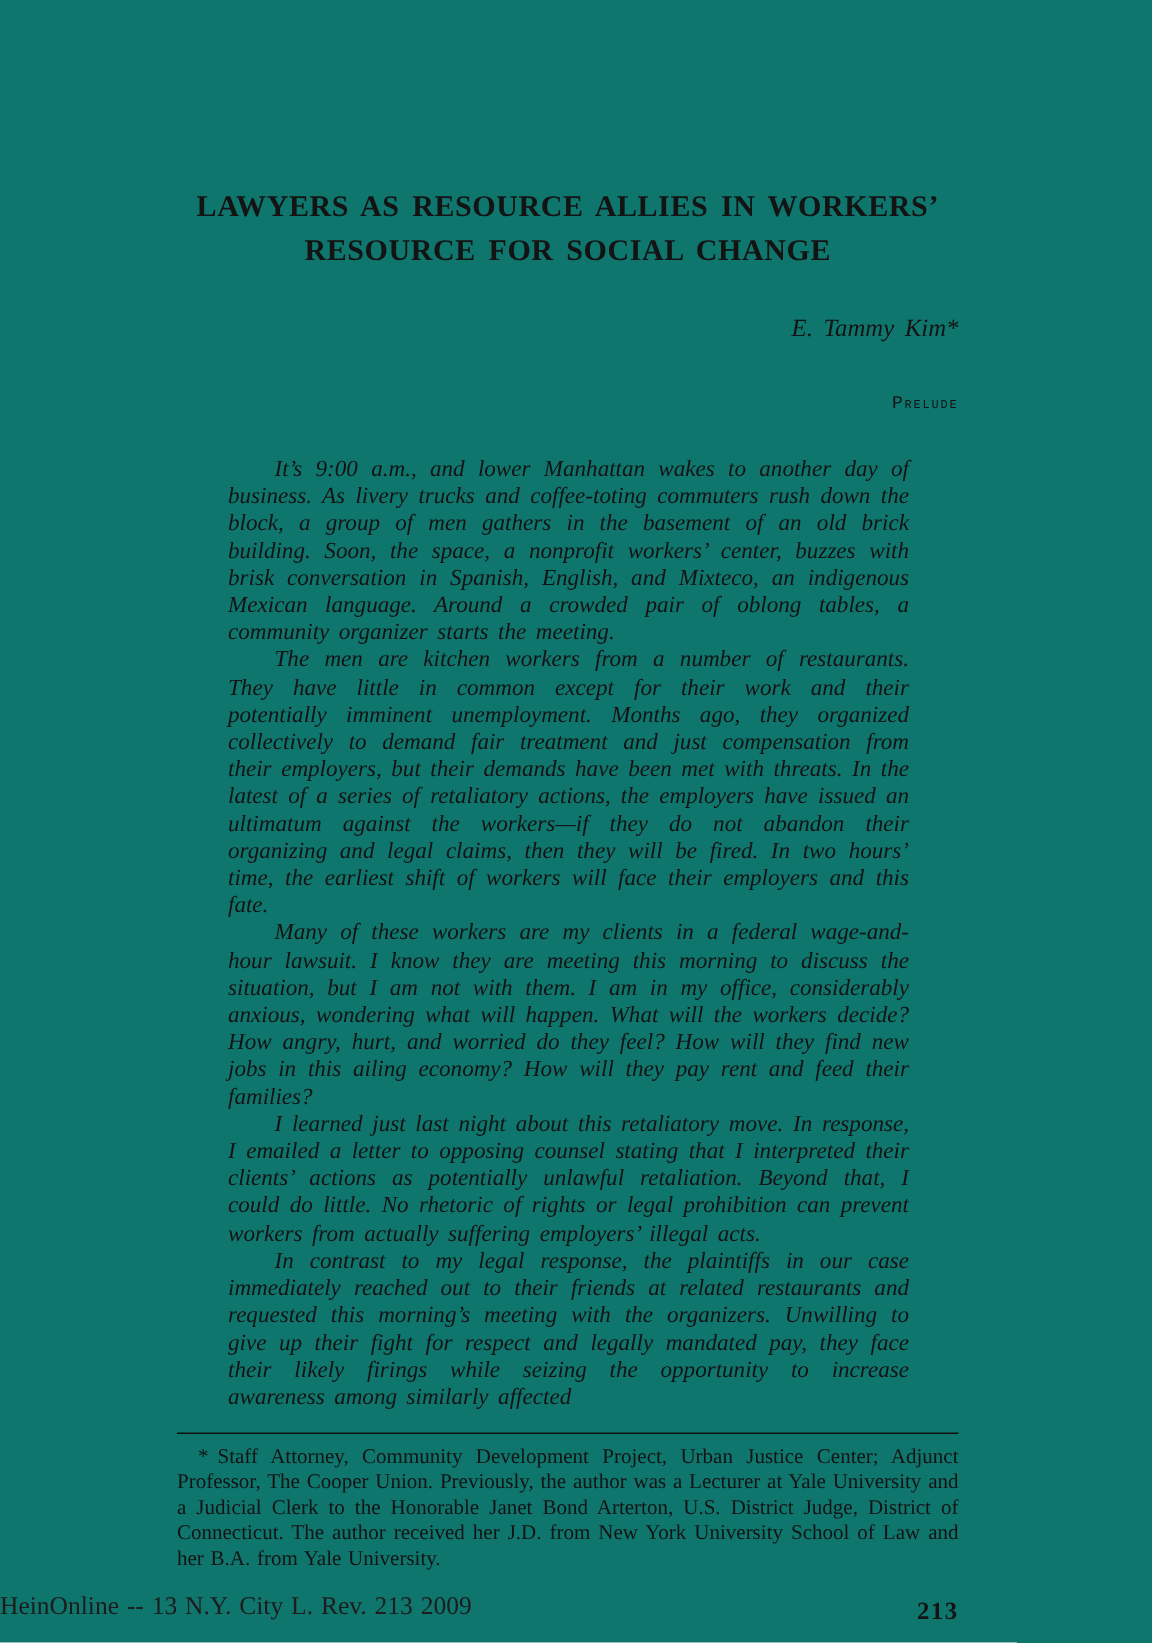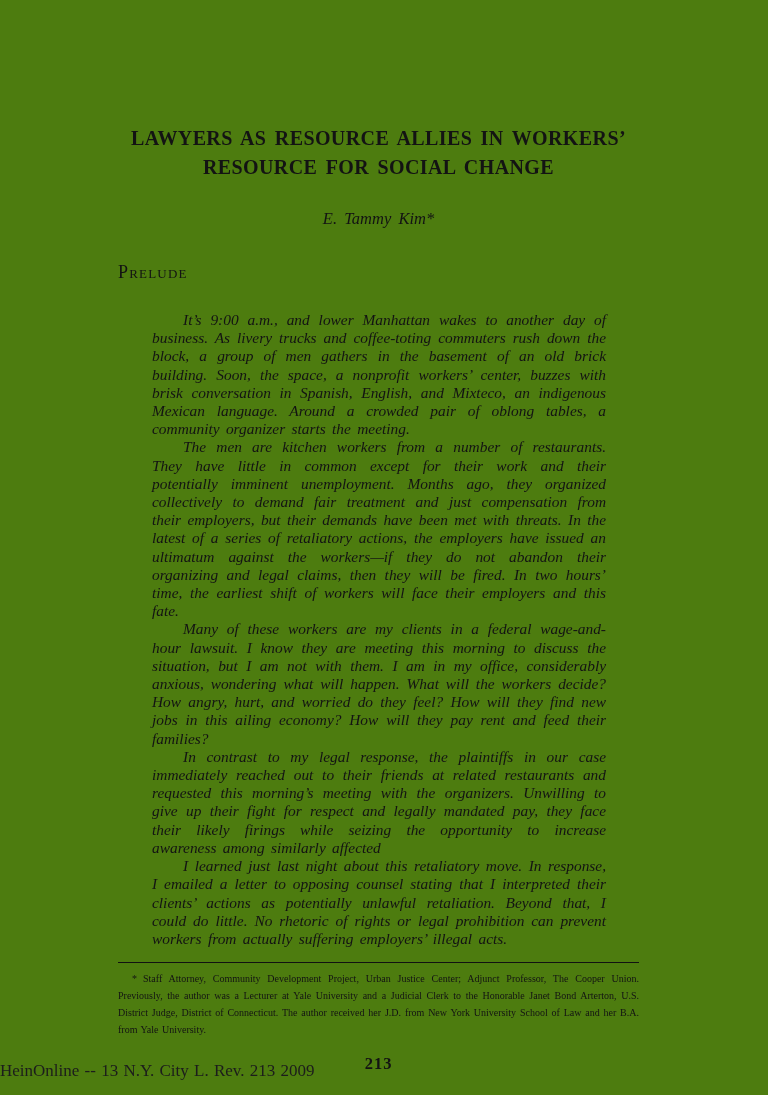--- a/index.html
+++ b/index.html
@@ -4,21 +4,21 @@
 <style>
   html, body {
     margin: 0;
     padding: 0;
     background: #ffffff;
   }
   .page {
     position: relative;
     width: 768px;
     height: 1095px;
-    background: #4d7c0f;
+    background: #0f766e;
     color: #131313;
     font-family: "Liberation Serif", serif;
     overflow: hidden;
   }
   .content {
     position: absolute;
     left: 118px;
     top: 0;
     width: 521px;
   }
@@ -26,31 +26,32 @@
     margin-top: 124px;
     text-align: center;
     font-weight: 700;
     font-size: 20px;
     line-height: 29px;
     letter-spacing: 0.4px;
     word-spacing: 3px;
   }
   .author {
     margin-top: 27px;
-    text-align: center;
+    text-align: right;
     font-style: italic;
     font-size: 16.5px;
     word-spacing: 3px;
   }
   .section-heading {
     margin-top: 33px;
-    text-align: left;
+    text-align: right;
     font-variant: small-caps;
-    font-size: 18px;
+    font-size: 12px;
     letter-spacing: 1.2px;
+    font-family: Liberation Mono, monospace;
   }
   .body-text {
     margin-top: 28px;
     margin-left: 34px;
     width: 454px;
     text-align: justify;
     font-style: italic;
     font-size: 15.4px;
     line-height: 18.2px;
     word-spacing: 2.5px;
@@ -64,34 +65,34 @@
     margin-top: 14px;
     width: 521px;
     height: 0;
     border: none;
     border-top: 1.6px solid #111111;
   }
   .footnote {
     margin-top: 2px;
     width: 521px;
     text-align: justify;
-    font-size: 10px;
+    font-size: 14px;
     line-height: 16.9px;
     word-spacing: 1px;
   }
   .footnote .fn-indent {
     display: inline-block;
     width: 14px;
   }
   .footnote .fn-marker {
     padding-right: 6px;
   }
   .page-number {
     margin-top: 15px;
-    text-align: center;
+    text-align: right;
     font-weight: 700;
     font-size: 16.5px;
     letter-spacing: 1px;
   }
   .footer-citation {
     position: absolute;
     left: 0;
     right: 0;
     bottom: 14px;
     text-align: left;
@@ -112,22 +113,22 @@
     </div>
 
     <div class="author">E. Tammy Kim*</div>
 
     <div class="section-heading">Prelude</div>
 
     <div class="body-text">
       <p>It’s 9:00 a.m., and lower Manhattan wakes to another day of business. As livery trucks and coffee-toting commuters rush down the block, a group of men gathers in the basement of an old brick building. Soon, the space, a nonprofit workers’ center, buzzes with brisk conversation in Spanish, English, and Mixteco, an indigenous Mexican language. Around a crowded pair of oblong tables, a community organizer starts the meeting.</p>
       <p>The men are kitchen workers from a number of restaurants. They have little in common except for their work and their potentially imminent unemployment. Months ago, they organized collectively to demand fair treatment and just compensation from their employers, but their demands have been met with threats. In the latest of a series of retaliatory actions, the employers have issued an ultimatum against the workers—if they do not abandon their organizing and legal claims, then they will be fired. In two hours’ time, the earliest shift of workers will face their employers and this fate.</p>
       <p>Many of these workers are my clients in a federal wage-and-hour lawsuit. I know they are meeting this morning to discuss the situation, but I am not with them. I am in my office, considerably anxious, wondering what will happen. What will the workers decide? How angry, hurt, and worried do they feel? How will they find new jobs in this ailing economy? How will they pay rent and feed their families?</p>
+      <p>I learned just last night about this retaliatory move. In response, I emailed a letter to opposing counsel stating that I interpreted their clients’ actions as potentially unlawful retaliation. Beyond that, I could do little. No rhetoric of rights or legal prohibition can prevent workers from actually suffering employers’ illegal acts.</p>
       <p>In contrast to my legal response, the plaintiffs in our case immediately reached out to their friends at related restaurants and requested this morning’s meeting with the organizers. Unwilling to give up their fight for respect and legally mandated pay, they face their likely firings while seizing the opportunity to increase awareness among similarly affected</p>
-      <p>I learned just last night about this retaliatory move. In response, I emailed a letter to opposing counsel stating that I interpreted their clients’ actions as potentially unlawful retaliation. Beyond that, I could do little. No rhetoric of rights or legal prohibition can prevent workers from actually suffering employers’ illegal acts.</p>
     </div>
 
     <hr class="footnote-rule">
 
     <div class="footnote"><span class="fn-indent"></span><span class="fn-marker">*</span><span>Staff Attorney, Community Development Project, Urban Justice Center; Adjunct Professor, The Cooper Union. Previously, the author was a Lecturer at Yale University and a Judicial Clerk to the Honorable Janet Bond Arterton, U.S. District Judge, District of Connecticut. The author received her J.D. from New York University School of Law and her B.A. from Yale University.</span></div>
 
     <div class="page-number">213</div>
 
   </div>
 

